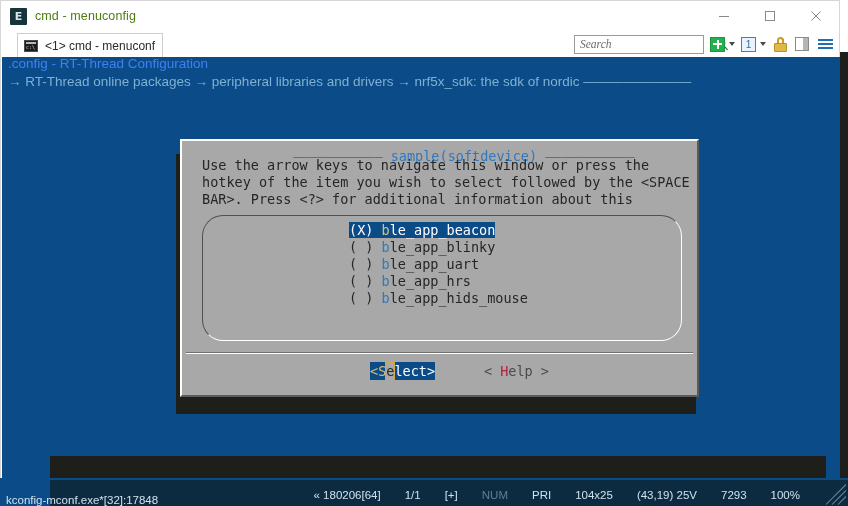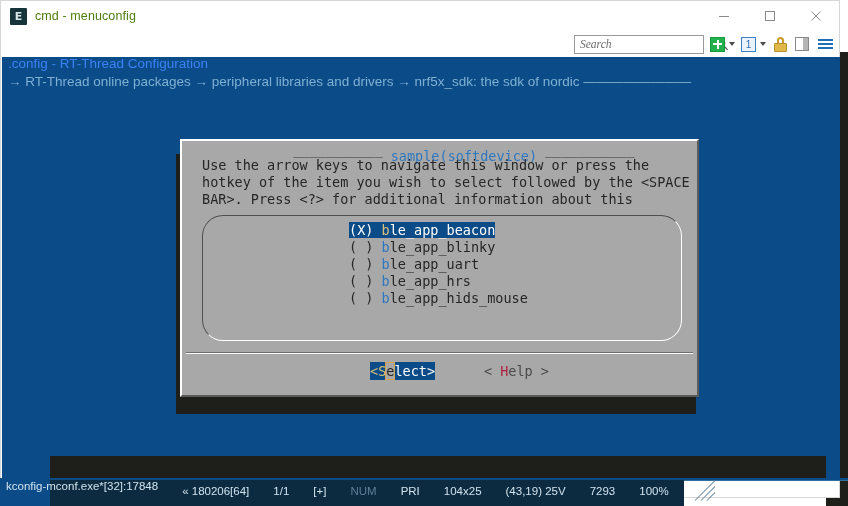--- a/index.html
+++ b/index.html
@@ -202,22 +202,22 @@
   }
   .btn-select{background:#0b4c88;color:#ffffff;padding:1px 0;}
   .btn-select .k{color:#d8c07a;}
   .btn-select .cur{background:#a8a8a8;color:#262626;outline:1px solid #d8a44a;}
   .btn-gap{color:transparent;}
   .btn-help{color:#4a4a4a;}
   .btn-help .k{color:#b02040;}
 
   
   .statusbar{
-    position:absolute;left:0;bottom:0;width:684px;height:26px;background:#0d2b40;
-    display:flex;align-items:flex-start;color:#cfe2ee;font-size:11.5px;
+    position:absolute;left:0;bottom:0;width:848px;height:26px;background:#0d2b40;
+    display:flex;align-items:flex-end;color:#cfe2ee;font-size:11.5px;
     font-family:"Liberation Sans", sans-serif;
   }
   .statusbar .sb-left{margin-left:6px;white-space:nowrap;}
   .statusbar .sb-right{margin-left:auto;display:flex;align-items:center;white-space:nowrap;}
   .statusbar .sb-right span{margin-left:24px;}
   .sb-dim{color:#5d7f95;}
   .sb-grip{
     width:22px;height:22px;margin-left:10px;margin-right:2px;position:relative;overflow:hidden;
   }
   .sb-grip i{
@@ -284,20 +284,26 @@
         </div>
         <div class="wbtn">
           <svg width="12" height="12" viewBox="0 0 12 12">
               <line x1="1.5" y1="1.5" x2="10.5" y2="10.5" stroke="#8a8a8a" stroke-width="1"></line>
               <line x1="10.5" y1="1.5" x2="1.5" y2="10.5" stroke="#8a8a8a" stroke-width="1"></line>
             </svg>
         </div>
       </div>
     </div>
 
+    <div class="tabstrip">
+      <div class="tab">
+        <span class="tab-ico"></span>
+        <span class="tab-label">&lt;1&gt; cmd - menuconf</span>
+      </div>
+    </div>
 
     <div class="toolbar">
       <div class="search-box">
         <input type="text" placeholder="Search" style="">
         <span class="mag">
           <svg width="13" height="13" viewBox="0 0 13 13">
               <circle cx="5.2" cy="5.2" r="3.6" fill="none" stroke="#4a4a4a" stroke-width="1.1"></circle>
               <line x1="7.9" y1="7.9" x2="11.6" y2="11.8" stroke="#4a4a4a" stroke-width="1.1"></line>
             </svg>
         </span>

